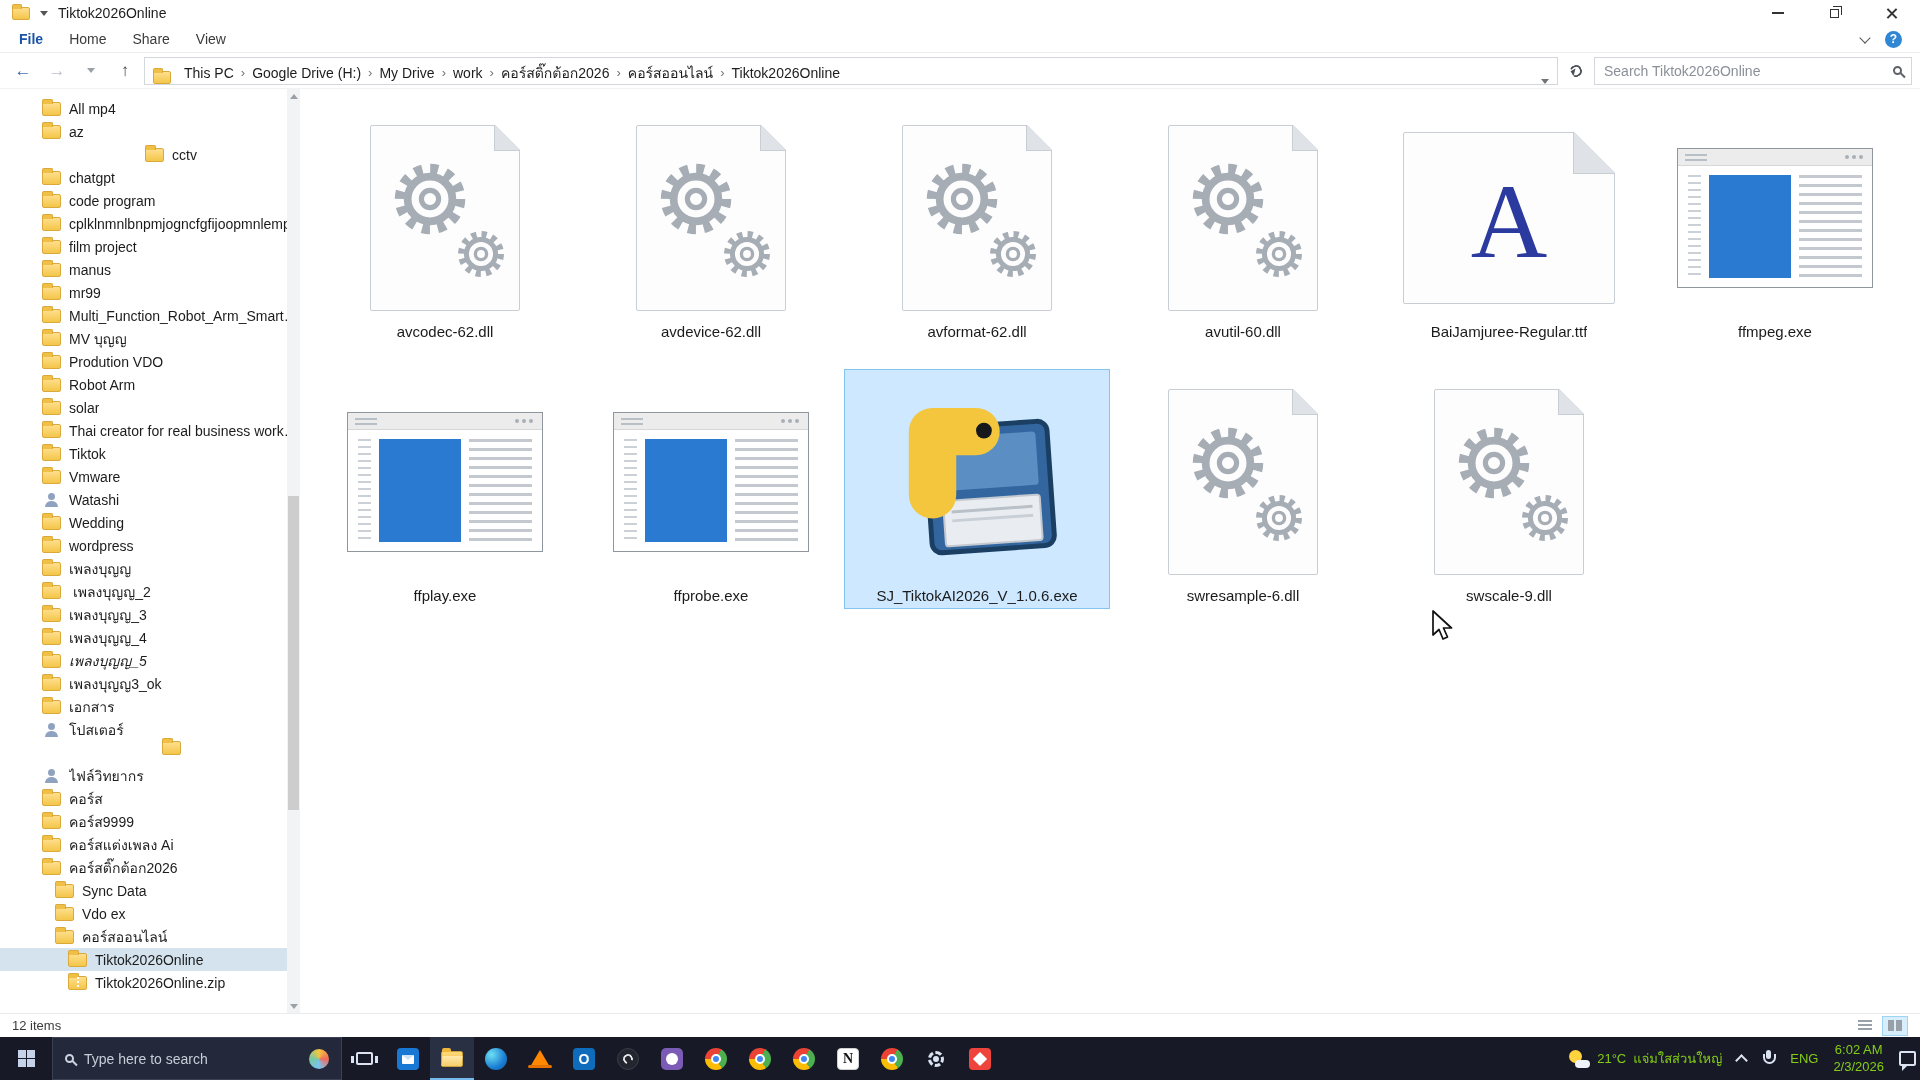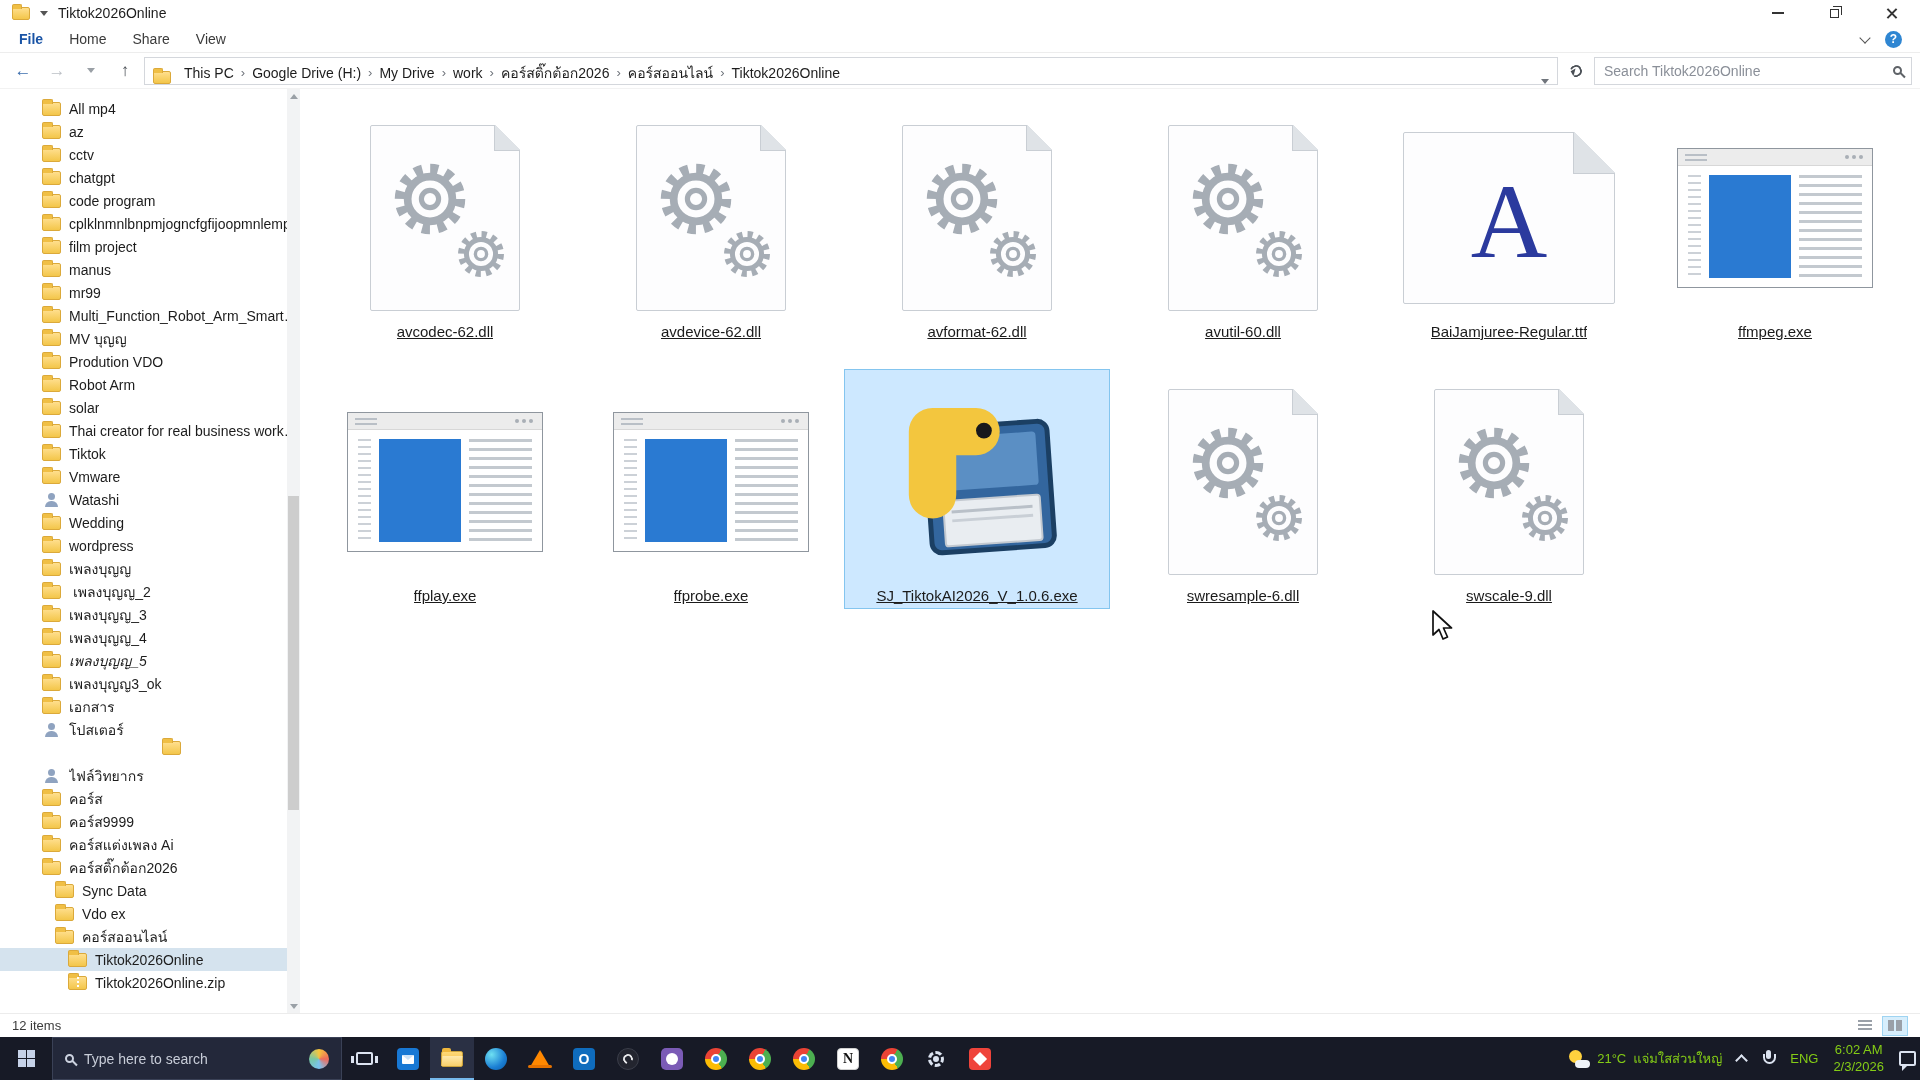--- a/index.html
+++ b/index.html
@@ -82,21 +82,21 @@
   .sb-thumb { position:absolute; left:1px; width:11px; top:44%; height:34%; background:#cdcdcd; }
 
   
   .content { flex:1; padding:16px 0 0 12px; background:#fff; overflow:hidden; }
   .file-grid { display:grid; grid-template-columns:repeat(6,266px); row-gap:24px; }
   .file-cell { width:266px; height:240px; display:flex; flex-direction:column; align-items:center; justify-content:flex-end;
                border:1px solid transparent; padding-bottom:4px; }
   .file-cell.selected { background:#cde8ff; border-color:#84c5ef; }
   .icon-area { height:192px; display:flex; align-items:center; justify-content:center; }
   .file-label { margin-top:9px; font-size:15px; color:#1b1b1b; max-width:250px; text-align:center;
-                white-space:nowrap; overflow:hidden; text-overflow:ellipsis;text-decoration:underline; }
+                white-space:nowrap; overflow:hidden; text-overflow:ellipsis; }
 
   .page { position:relative; width:150px; height:186px; background:#fdfdfe; border:1px solid #c9ced4; border-radius:2px; }
   .fold { position:absolute; top:-1px; right:-1px; width:26px; height:26px;
           background:linear-gradient(225deg,#ffffff 0 49%,#dfe3e7 50% 100%);
           border-left:1px solid #c9ced4; border-bottom:1px solid #c9ced4; }
   .gear { position:absolute; color:#a6adb5; }
   .gear-big { left:16px; top:30px; width:86px; height:86px; }
   .gear-small { left:82px; top:100px; width:56px; height:56px; }
 
   .appwin { width:196px; height:140px; background:#fff; border:1px solid #8f969e; display:flex; flex-direction:column; }
@@ -265,21 +265,21 @@
       <div class="sidebar">
         <div class="tree">
             <div class="tree-item" style="padding-left: 42px;">
               <span class="tree-ic ic-folder"></span>
               <span class="tree-label">All mp4</span>
             </div>
             <div class="tree-item" style="padding-left: 42px;">
               <span class="tree-ic ic-folder"></span>
               <span class="tree-label">az</span>
             </div>
-            <div class="tree-item" style="padding-left: 42px;">
+            <div class="tree-item" style="padding-left: 42px; justify-content: center;">
               <span class="tree-ic ic-folder"></span>
               <span class="tree-label">cctv</span>
             </div>
             <div class="tree-item" style="padding-left: 42px;">
               <span class="tree-ic ic-folder"></span>
               <span class="tree-label">chatgpt</span>
             </div>
             <div class="tree-item" style="padding-left: 42px;">
               <span class="tree-ic ic-folder"></span>
               <span class="tree-label">code program</span>

